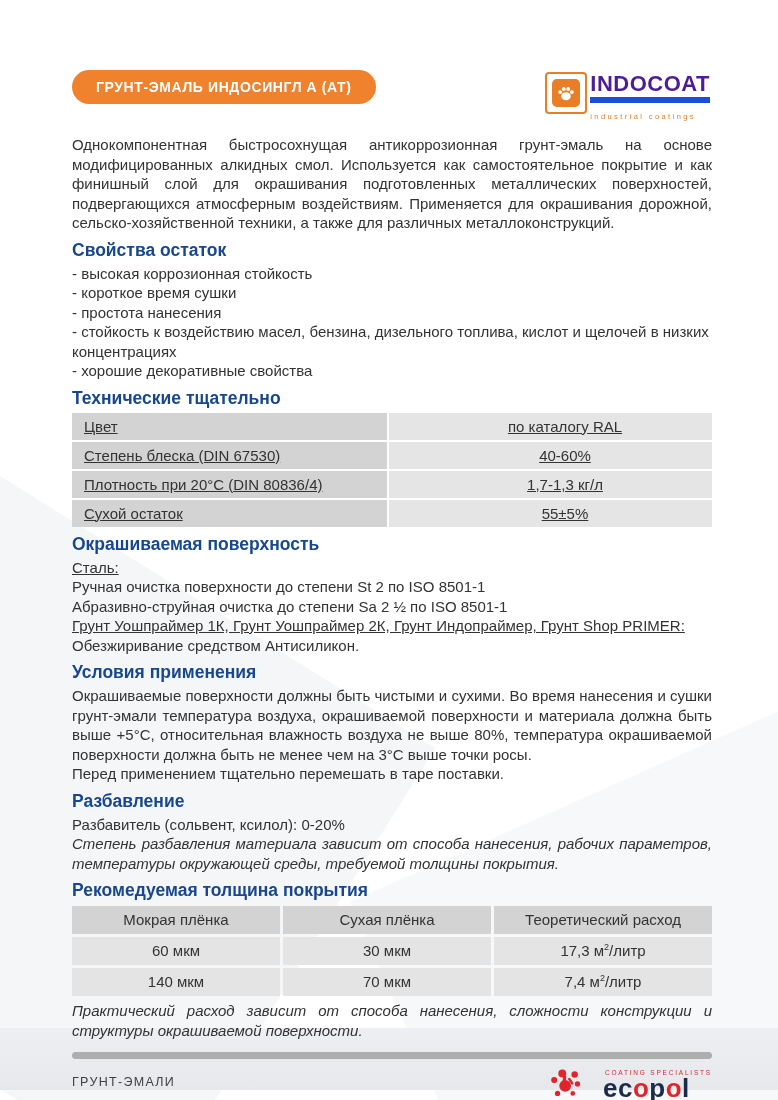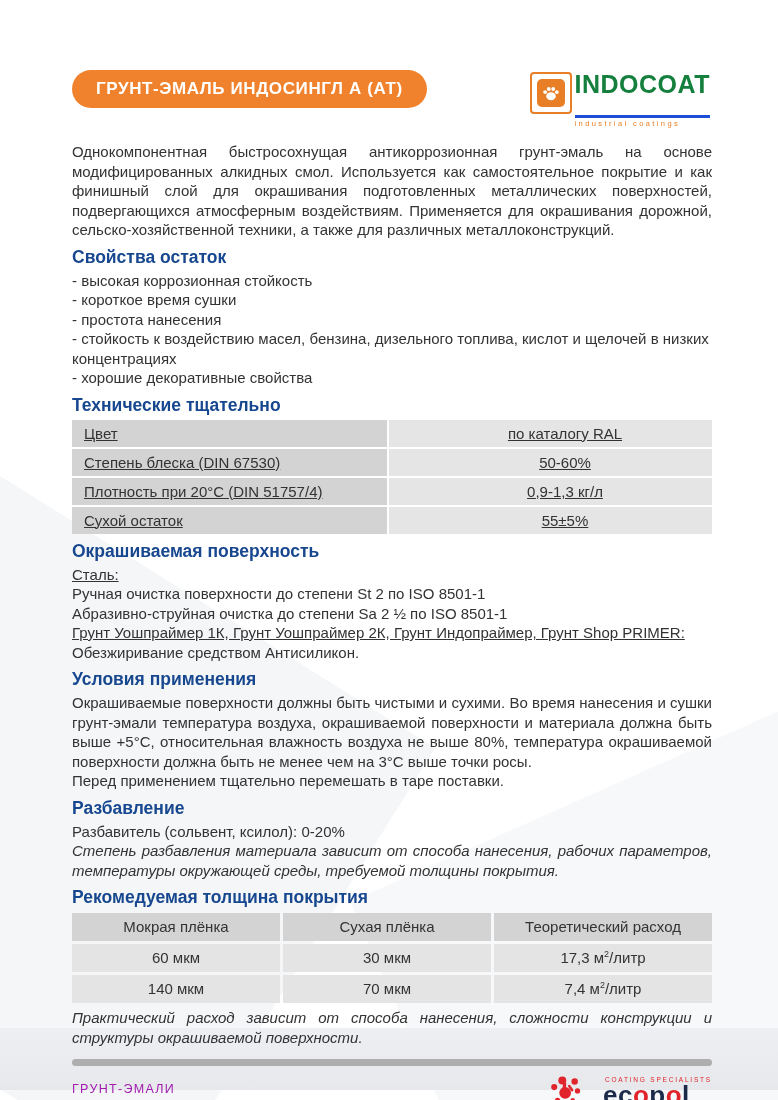--- a/index.html
+++ b/index.html
@@ -11,31 +11,31 @@
   .bg{position:absolute;z-index:0;pointer-events:none;}
   .swoosh1{left:-220px;top:560px;width:560px;height:520px;background:rgba(215,221,228,0.28);transform:rotate(32deg);}
   .swoosh2{right:-240px;top:760px;width:600px;height:460px;background:rgba(215,221,228,0.22);transform:rotate(-24deg);}
   .bottom-band{left:0;top:1028px;width:778px;height:62px;background:linear-gradient(to bottom,#edeff2,#e6e8eb);}
   .content{position:absolute;z-index:1;left:72px;top:0;width:640px;}
 
   
   .header{display:flex;justify-content:space-between;align-items:flex-start;margin-top:70px;}
   .badge{
     background:#F0822D;color:#fff;border-radius:20px;
-    padding:9px 24px;font-size:17px;font-weight:bold;letter-spacing:0.6px;white-space:nowrap;
+    padding:9px 24px;font-size:14px;font-weight:bold;letter-spacing:0.6px;white-space:nowrap;
   }
   .brand{display:flex;align-items:flex-start;margin-top:2px;margin-right:2px;}
   .brand-icon{
     width:34px;height:34px;border:2px solid #E87E25;border-radius:4px;
     display:flex;align-items:center;justify-content:center;padding:2px;background:#fff;
   }
   .brand-icon .inner{width:28px;height:28px;background:#E87E25;border-radius:5px;display:flex;align-items:center;justify-content:center;}
   .brand-text{margin-left:3px;}
-  .brand-name{font-size:25px;font-weight:bold;color:#15803d;letter-spacing:0.5px;line-height:24px;}
-  .brand-tagline{font-size:7.5px;color:#E87E25;letter-spacing:2.4px;margin-top:19px;border-top:3px solid #1d4ed8;padding-top:1px;}
+  .brand-name{font-size:22px;font-weight:bold;color:#4c1d95;letter-spacing:0.5px;line-height:24px;}
+  .brand-tagline{font-size:7.5px;color:#E87E25;letter-spacing:2.4px;margin-top:1px;border-top:6px solid #1d4ed8;padding-top:9px;}
 
   .intro{margin:14px 0 0 0;font-size:15px;line-height:19.5px;text-align:justify;}
 
   h2{margin:7px 0 3px 0;font-size:17.5px;font-weight:bold;color:#17478F;}
 
   .line{font-size:15px;line-height:19.5px;}
   .just{text-align:justify;}
   .underline{text-decoration:underline;}
   .italic{font-style:italic;}
   p{margin:0;}
@@ -49,21 +49,21 @@
   
   .t2{display:grid;grid-template-columns:208px 208px 1fr;gap:3px;margin:5px 0 5px 0;}
   .t2 .cell{font-size:15px;padding:6px 6px;text-align:center;line-height:16px;}
   .t2 .head{background:#D3D3D3;}
   .t2 .data{background:#E4E4E4;}
   sup{font-size:9px;line-height:0;}
 
   .divider{height:7px;border-radius:4px;background:#AEAEAF;margin-top:12px;}
 
   .footer{display:flex;justify-content:space-between;align-items:flex-start;margin-top:4px;}
-  .footer-cat{font-size:12.5px;letter-spacing:1.3px;color:#a21caf;margin-top:12px;}
+  .footer-cat{font-size:12.5px;letter-spacing:1.3px;color:#404040;margin-top:12px;}
   .ecopol{display:flex;align-items:center;}
   .eco-text{margin-left:16px;}
   .eco-tag{font-size:6.5px;color:#E1242B;letter-spacing:1.8px;text-align:left;margin-left:2px;}
   .eco-word{font-size:26px;font-weight:bold;color:#1C2B4A;line-height:24px;letter-spacing:0.5px;}
   .eco-word .red{color:#E1242B;}
 </style>
 </head>
 <body>
 
 <div class="page">
@@ -103,23 +103,23 @@
       <div class="line">- простота нанесения</div>
       <div class="line">- стойкость к воздействию масел, бензина, дизельного топлива, кислот и щелочей в низких концентрациях</div>
       <div class="line">- хорошие декоративные свойства</div>
     </div>
 
     <h2>Технические тщательно</h2>
     <div class="t1">
       <div class="cell label">Цвет</div>
       <div class="cell value">по каталогу RAL</div>
       <div class="cell label">Степень блеска (DIN 67530)</div>
-      <div class="cell value">50-60%</div>
-      <div class="cell label">Плотность при 20°C (DIN 51757/4)</div>
-      <div class="cell value">0,9-1,3 кг/л</div>
+      <div class="cell value">40-60%</div>
+      <div class="cell label">Плотность при 20°C (DIN 80836/4)</div>
+      <div class="cell value">1,7-1,3 кг/л</div>
       <div class="cell label">Сухой остаток</div>
       <div class="cell value">55±5%</div>
     </div>
 
     <h2>Окрашиваемая поверхность</h2>
     <div class="line underline">Сталь:</div>
     <div class="line">Ручная очистка поверхности до степени St 2 по ISO 8501-1</div>
     <div class="line">Абразивно-струйная очистка до степени Sa 2 ½ по ISO 8501-1</div>
     <div class="line underline">Грунт Уошпраймер 1К, Грунт Уошпраймер 2К, Грунт Индопраймер, Грунт Shop PRIMER:</div>
     <div class="line">Обезжиривание средством Антисиликон.</div>

